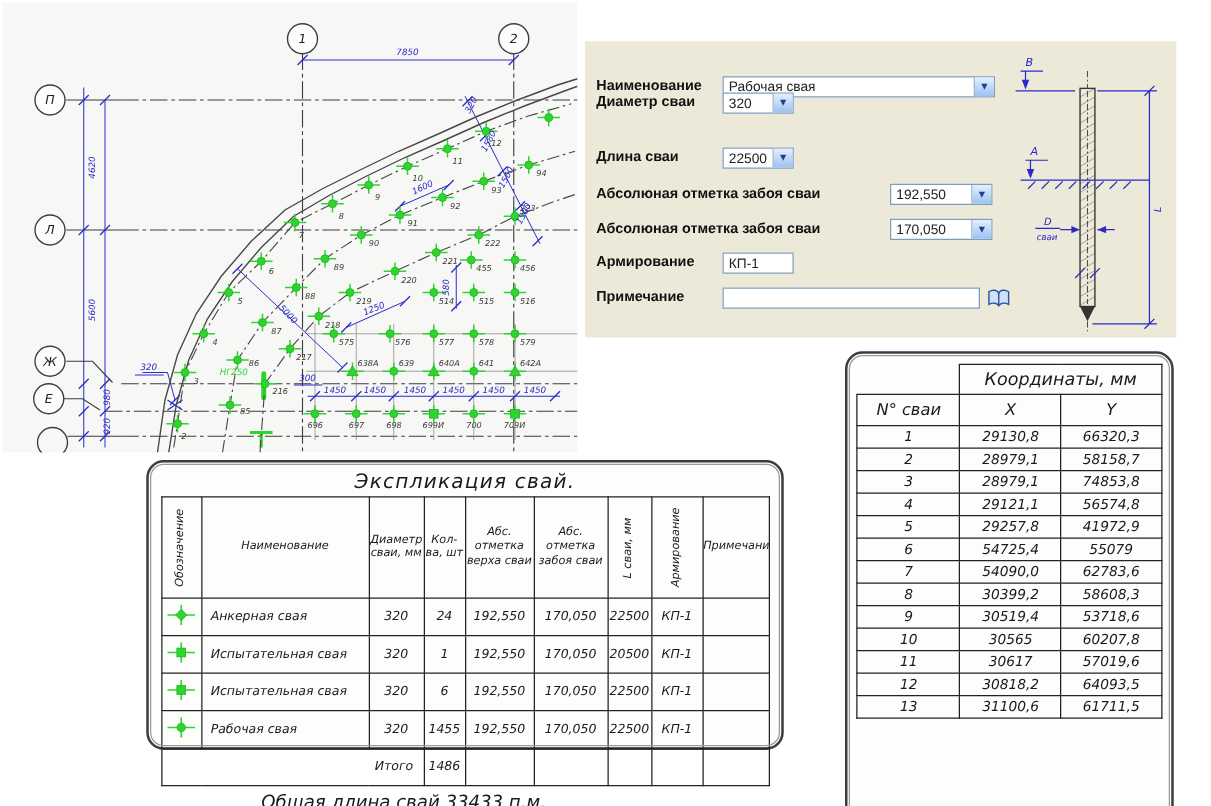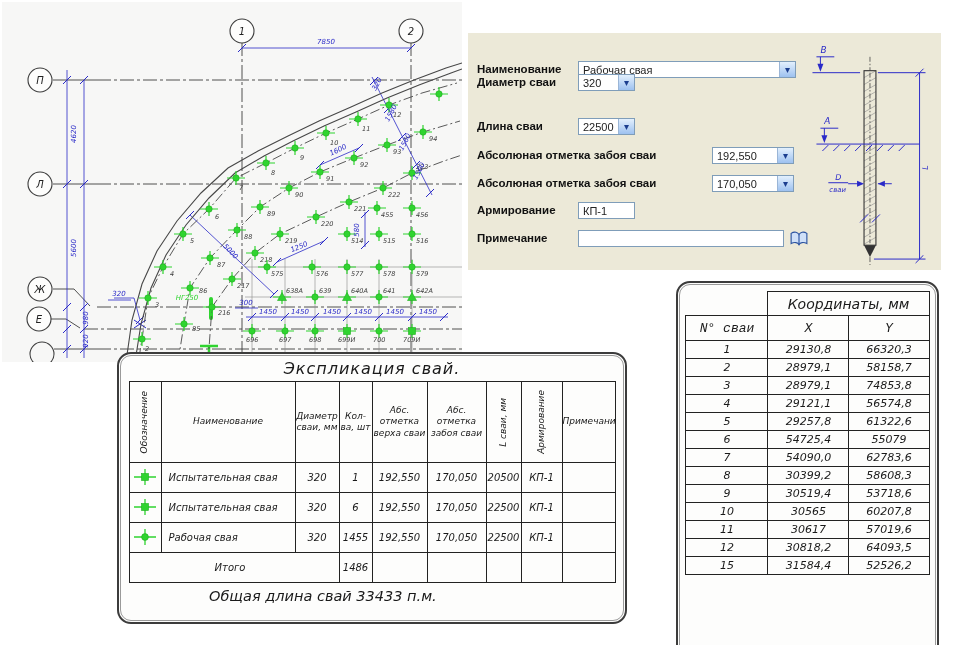--- a/index.html
+++ b/index.html
@@ -15,36 +15,36 @@
         font-size:11px;color:#222;display:flex;align-items:center;box-sizing:border-box;}
   .combo .val,.tinput .val{padding-left:4px;flex:1;white-space:nowrap;overflow:hidden;}
   .combo .arrow{width:15px;height:15px;margin:0;background:linear-gradient(#e3f0fd,#9dc1f0);
         border-left:1px solid #9ab5d6;color:#1b3e8f;font-size:10px;line-height:15px;text-align:center;}
   #book-btn{position:absolute;width:18px;height:16px;cursor:pointer;}
   
   .frame{position:absolute;border:2px solid #3c3c3c;border-radius:14px;background:#fdfdfc;box-sizing:border-box;}
   .frame::before{content:"";position:absolute;inset:1px;border:1px solid #9a9a9a;border-radius:11px;pointer-events:none;}
   .draft{font-family:"DejaVu Sans",sans-serif;font-style:italic;color:#1a1a1a;}
   
-  #explic{left:117px;top:352px;width:510px;height:272px;}
+  #explic{left:117px;top:368px;width:510px;height:232px;}
   #explic-title{text-align:center;font-size:16px;margin-top:5px;letter-spacing:1px;}
   #explic table{border-collapse:collapse;table-layout:fixed;margin:3px auto 0 auto;width:486px;}
   #explic td{border:1px solid #222;font-size:10px;text-align:center;vertical-align:middle;
        padding:0;overflow:hidden;}
   #explic .hdr td{height:80px;font-size:9px;line-height:1.25;}
   #explic .drow td{height:29px;}
   .vt{writing-mode:vertical-rl;transform:rotate(180deg);margin:0 auto;white-space:nowrap;}
   .name-cell{text-align:left !important;padding-left:7px !important;}
   #explic-footer{font-size:14.5px;margin-top:5px;padding-left:90px;}
   
   #coords{left:676px;top:281px;width:263px;height:428px;}
   #coords table{border-collapse:collapse;table-layout:fixed;margin:8px auto 0 auto;width:243px;}
   #coords td{border:1px solid #222;font-size:11px;text-align:center;height:17px;padding:0;}
   #coords .t1 td{height:23px;font-size:14px;}
-  #coords .t2 td{height:24px;font-size:13px;font-family:Liberation Mono, monospace;}
+  #coords .t2 td{height:24px;font-size:13px;}
   #coords .cap{border-top:none;border-left:none;background:transparent;}
   text{user-select:none;}
 </style>
 </head>
 <body>
 
 <div id="plan">
   <svg id="plan-svg" width="460" height="360" viewBox="0 0 460 360">
 
     <path d="M95,78H460 M95,182H460 M95,305H460 M82,327H460 M95,347H460 M240,40V360 M409,40V360" fill="none" stroke="#3d3d3d" stroke-width="0.9" stroke-dasharray="14 3 3 3"></path>
@@ -500,21 +500,21 @@
           <td>74853,8</td>
         </tr>
         <tr>
           <td>4</td>
           <td>29121,1</td>
           <td>56574,8</td>
         </tr>
         <tr>
           <td>5</td>
           <td>29257,8</td>
-          <td>61322,6</td>
+          <td>41972,9</td>
         </tr>
         <tr>
           <td>6</td>
           <td>54725,4</td>
           <td>55079</td>
         </tr>
         <tr>
           <td>7</td>
           <td>54090,0</td>
           <td>62783,6</td>
@@ -538,23 +538,23 @@
           <td>11</td>
           <td>30617</td>
           <td>57019,6</td>
         </tr>
         <tr>
           <td>12</td>
           <td>30818,2</td>
           <td>64093,5</td>
         </tr>
         <tr>
-          <td>15</td>
-          <td>31584,4</td>
-          <td>52526,2</td>
+          <td>13</td>
+          <td>31100,6</td>
+          <td>61711,5</td>
         </tr>
       </tbody>
   </table>
 </div>
 
 <div id="explic" class="frame draft">
   <div id="explic-title">Экспликация свай.</div>
   <table>
     <colgroup>
       <col style="width:32px">
@@ -583,20 +583,34 @@
         <td>
             <div class="vt">Армирование</div>
           </td>
         <td>Примечание</td>
       </tr>
     </tbody>
     <tbody id="explic-body">
         <tr class="drow">
           <td><svg width="26" height="20" viewBox="-13 -10 26 20">
               <path d="M-11,0H11M0,-8V8" stroke="#2fd42f" stroke-width="1.3" fill="none"></path>
+              <rect x="-3.2" y="-3.2" width="6.4" height="6.4" transform="rotate(45)" fill="#2fd42f" stroke="#1faf1f" stroke-width="0.6"></rect>
+            </svg></td>
+          <td class="name-cell">Анкерная свая</td>
+          <td>320</td>
+          <td>24</td>
+          <td>192,550</td>
+          <td>170,050</td>
+          <td>22500</td>
+          <td>КП-1</td>
+          <td></td>
+        </tr>
+        <tr class="drow">
+          <td><svg width="26" height="20" viewBox="-13 -10 26 20">
+              <path d="M-11,0H11M0,-8V8" stroke="#2fd42f" stroke-width="1.3" fill="none"></path>
               <rect x="-3.5" y="-3.5" width="7" height="7" fill="#2fd42f" stroke="#1faf1f" stroke-width="0.6"></rect>
             </svg></td>
           <td class="name-cell">Испытательная свая</td>
           <td>320</td>
           <td>1</td>
           <td>192,550</td>
           <td>170,050</td>
           <td>20500</td>
           <td>КП-1</td>
           <td></td>
@@ -625,21 +639,21 @@
           <td>1455</td>
           <td>192,550</td>
           <td>170,050</td>
           <td>22500</td>
           <td>КП-1</td>
           <td></td>
         </tr>
       </tbody>
     <tbody>
       <tr class="drow">
-        <td colspan="3" style="padding-right:8px">Итого</td>
+        <td colspan="3" style="text-align:right;padding-right:8px">Итого</td>
         <td>1486</td>
         <td></td>
           <td></td>
         <td></td>
           <td></td>
         <td></td>
       </tr>
     </tbody>
   </table>
   <div id="explic-footer">Общая длина свай  33433 п.м.</div>

